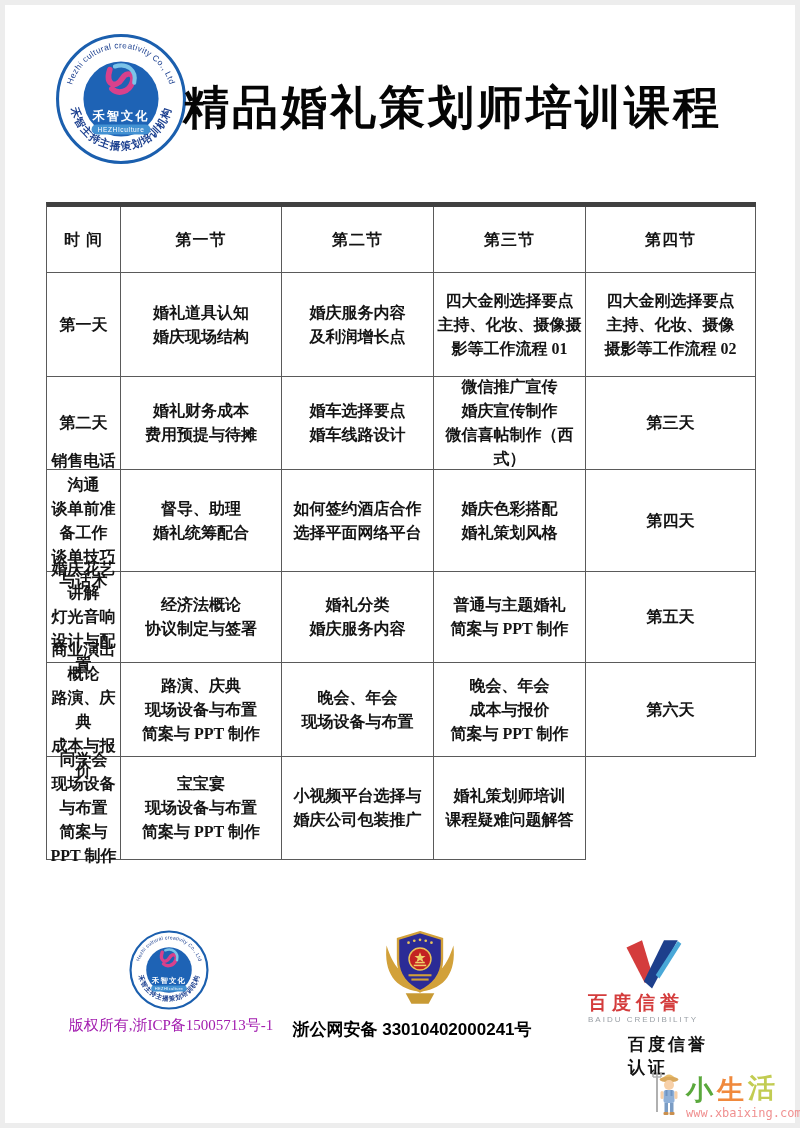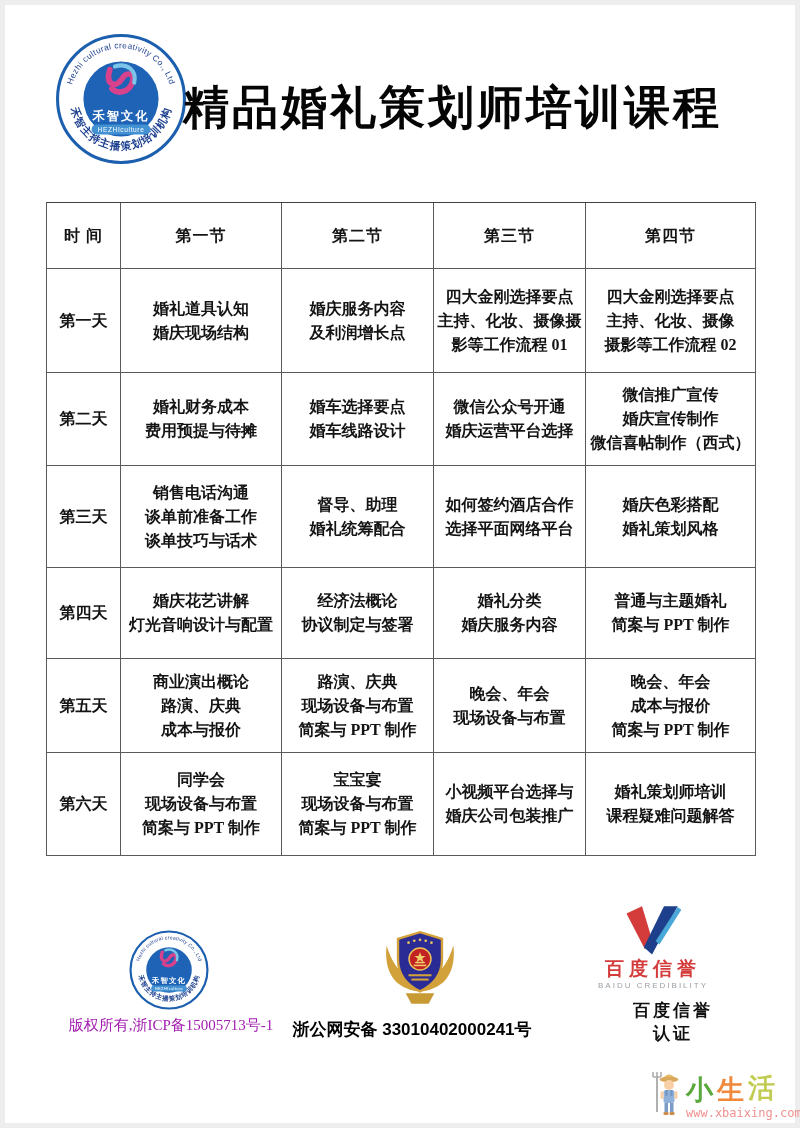--- a/index.html
+++ b/index.html
@@ -13,36 +13,36 @@
 
   
   .logo-header{position:absolute;left:55px;top:33px;width:132px;height:132px;}
   .page-title{position:absolute;left:180px;top:80px;width:545px;text-align:center;
               font-size:46px;font-weight:bold;color:#050505;letter-spacing:3px;line-height:56px;}
 
   
   .course-table{position:absolute;left:46px;top:202px;display:grid;
       grid-template-columns:74px 161px 152px 152px 170px;
       grid-template-rows:66px 104px 93px 102px 91px 94px 103px;
-      border-top:1px solid #404040;border-left:1px solid #5a5a5a;background:#fff;}
+      border-top:5px solid #404040;border-left:1px solid #5a5a5a;background:#fff;}
   .cell{border-right:1px solid #5a5a5a;border-bottom:1px solid #5a5a5a;box-sizing:border-box;
         display:flex;align-items:center;justify-content:center;text-align:center;
         white-space:pre-line;font-size:16px;font-weight:bold;color:#141414;line-height:24px;
         padding:2px 3px;}
   .cell.hdr{font-size:16px;letter-spacing:1px;}
 
   
   .logo-footer{position:absolute;left:129px;top:930px;width:80px;height:80px;}
   .icp-text{position:absolute;left:40px;top:1016px;width:262px;text-align:center;
             font-size:15px;color:#a21caf;}
   .police-badge{position:absolute;left:377px;top:922px;width:86px;height:92px;}
   .police-text{position:absolute;left:272px;top:1018px;width:280px;text-align:center;
                font-size:17px;font-weight:bold;color:#000;
                font-family:"Liberation Sans",sans-serif;}
-  .baidu-block{position:absolute;left:588px;top:900px;width:130px;text-align:center;}
+  .baidu-block{position:absolute;left:588px;top:934px;width:130px;}
   .baidu-v{display:block;margin:0 auto;}
   .baidu-cn{font-size:19px;font-weight:bold;color:#d43c3c;letter-spacing:5px;line-height:22px;}
   .baidu-en{font-size:8px;color:#9aa0a6;letter-spacing:2px;line-height:11px;
             font-family:"Liberation Sans",sans-serif;}
   .baidu-cert{margin-top:8px;font-size:17px;font-weight:bold;color:#111;letter-spacing:3px;
               font-family:"Liberation Sans",sans-serif;margin-left:40px;}
 
   
   .watermark{position:absolute;left:650px;top:1068px;width:150px;height:56px;}
   .farmer{position:absolute;left:2px;top:2px;}
@@ -101,22 +101,20 @@
 影等工作流程 01</div>
     <div class="cell">四大金刚选择要点
 主持、化妆、摄像
 摄影等工作流程 02</div>
 
     <div class="cell">第二天</div>
     <div class="cell">婚礼财务成本
 费用预提与待摊</div>
     <div class="cell">婚车选择要点
 婚车线路设计</div>
-    <div class="cell">微信公众号开通
-婚庆运营平台选择</div>
     <div class="cell">微信推广宣传
 婚庆宣传制作
 微信喜帖制作（西式）</div>
 
     <div class="cell">第三天</div>
     <div class="cell">销售电话沟通
 谈单前准备工作
 谈单技巧与话术</div>
     <div class="cell">督导、助理
 婚礼统筹配合</div>

